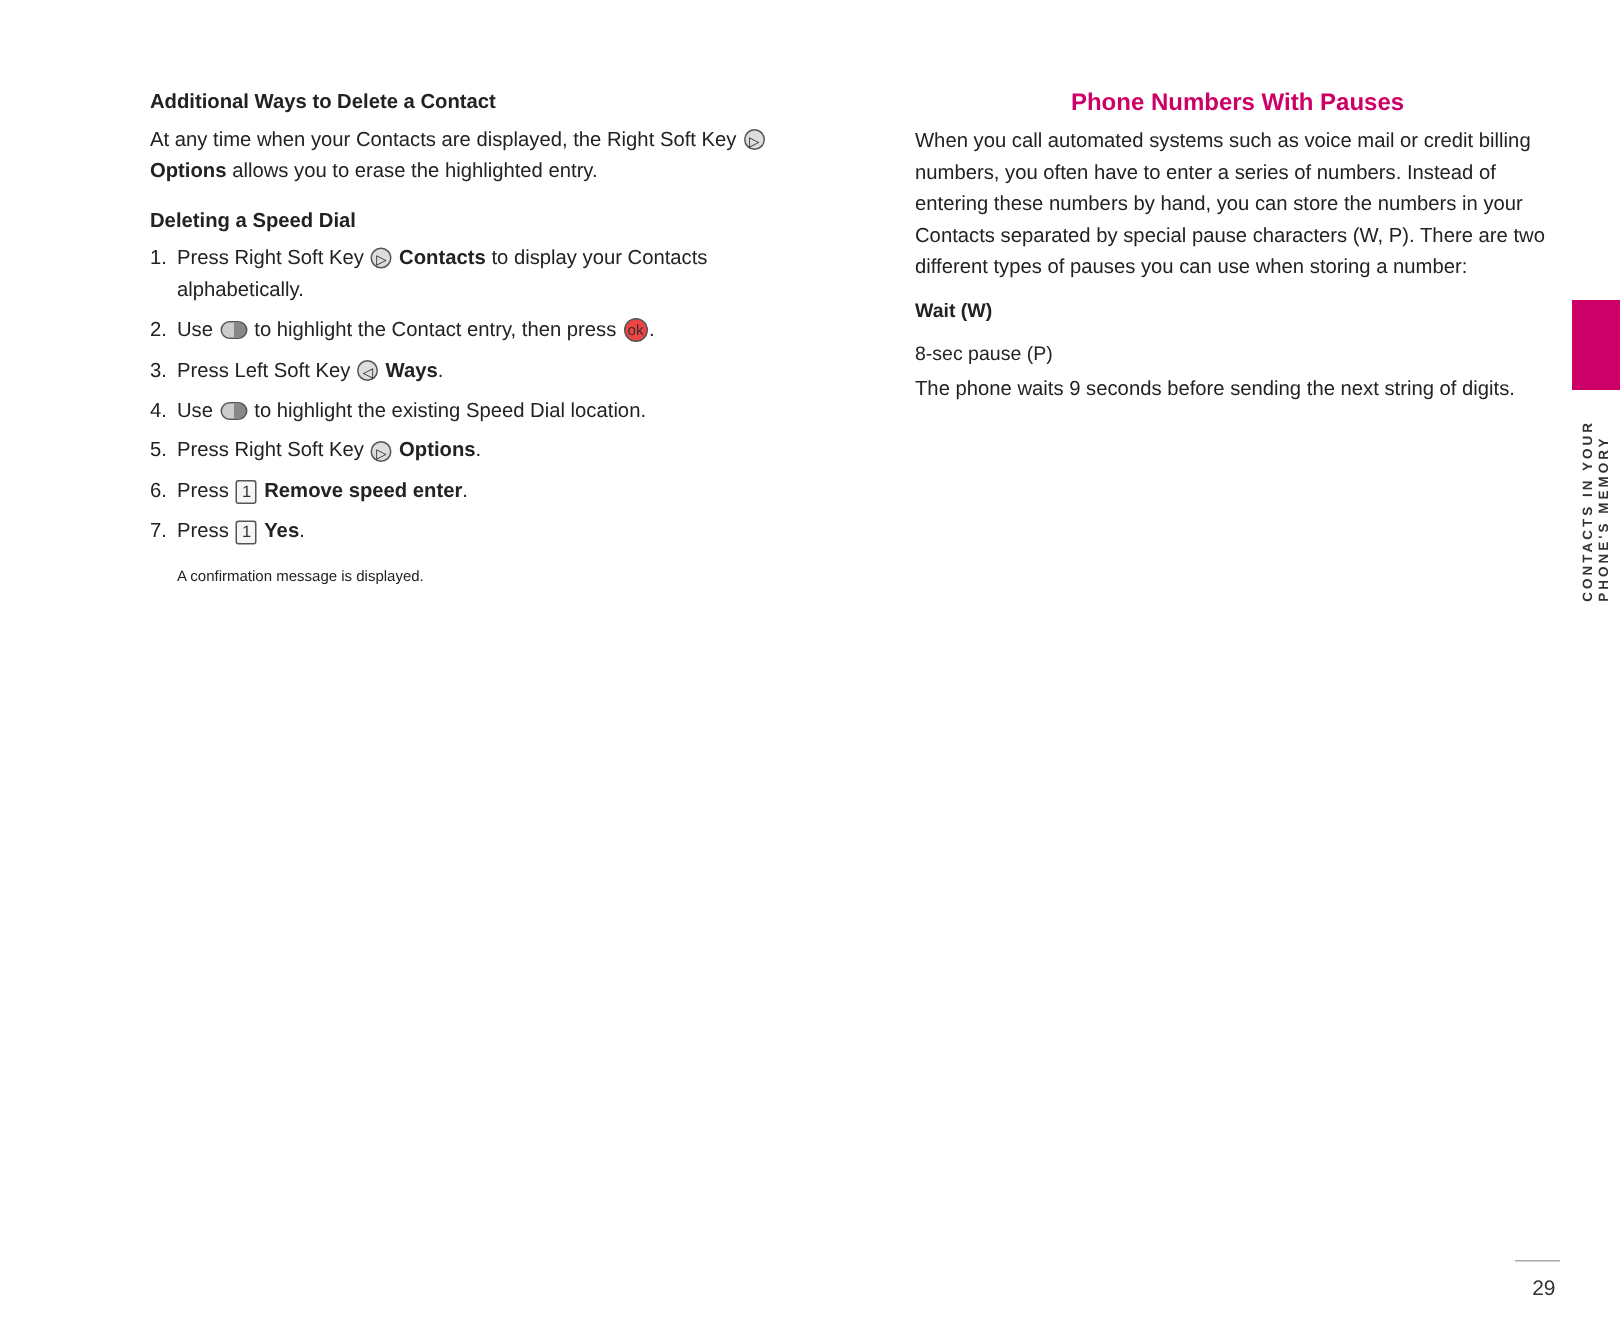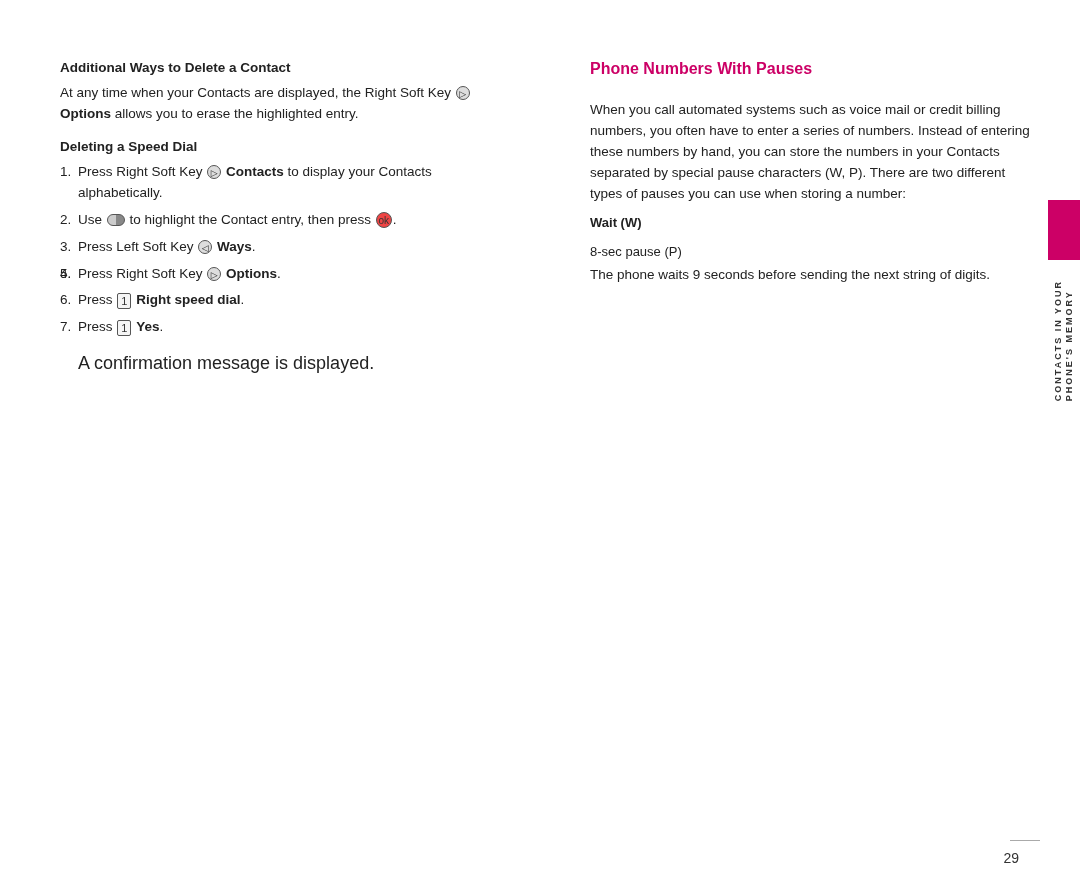--- a/index.html
+++ b/index.html
@@ -16,21 +16,21 @@
     }
 
     .page-container {
       display: flex;
       width: 100%;
       height: 100%;
     }
 
     .main-content {
       flex: 1;
-      padding: 60px 40px 40px 60px;
+      padding: 60px 40px 40px 100px;
       display: flex;
       flex-direction: row;
       gap: 40px;
     }
 
     .left-column {
       flex: 1;
       padding-right: 20px;
     }
 
@@ -43,21 +43,22 @@
     .section-heading-bold {
       font-weight: bold;
       font-size: 13.5px;
       margin-bottom: 8px;
     }
 
     .section-heading-pink {
       color: #cc0066;
       font-weight: bold;
       font-size: 16px;
-      margin-bottom: 22px;
+      margin-bottom: 6px;
+      text-align: center;
     }
 
     p {
       font-size: 13.5px;
       line-height: 1.55;
       margin-bottom: 10px;
     }
 
     .subsection {
       margin-bottom: 14px;
@@ -187,37 +188,37 @@
       color: #333;
       text-transform: uppercase;
       font-weight: bold;
       line-height: 1.2;
       margin-top: 10px;
     }
 
     .page-number-area {
       position: absolute;
       bottom: 30px;
-      right: 61px;
+      right: 43px;
       font-size: 14px;
       color: #333;
     }
 
     .divider-line {
       position: absolute;
       bottom: 55px;
       right: 40px;
       width: 30px;
       height: 1px;
       background: #aaa;
     }
 
     .confirmation-msg {
       padding-left: 18px;
-      font-size: 18px;
+      font-size: 10px;
       line-height: 1.55;
       margin-top: 0;
     }
   </style>
 </head>
 <body>
 
 <div class="page-container">
 
   <div class="main-content">
@@ -255,33 +256,36 @@
 
           <li>
             <span class="step-number">3.</span>
             <span>
               Press Left Soft Key <span class="soft-key-icon">◁</span> <span class="bold-text">Ways</span>.
             </span>
           </li>
 
           <li>
             <span class="step-number">4.</span>
+            <span>
+              Use <span class="nav-icon"></span> to highlight the existing Speed Dial location.
+            </span>
           </li>
 
           <li>
             <span class="step-number">5.</span>
             <span>
               Press Right Soft Key <span class="soft-key-icon">▷</span> <span class="bold-text">Options</span>.
             </span>
           </li>
 
           <li>
             <span class="step-number">6.</span>
             <span>
-              Press <span class="key-icon">1</span> <span class="bold-text">Right speed dial</span>.
+              Press <span class="key-icon">1</span> <span class="bold-text">Remove speed enter</span>.
             </span>
           </li>
 
           <li>
             <span class="step-number">7.</span>
             <span>
               Press <span class="key-icon">1</span> <span class="bold-text">Yes</span>.
             </span>
           </li>
 

